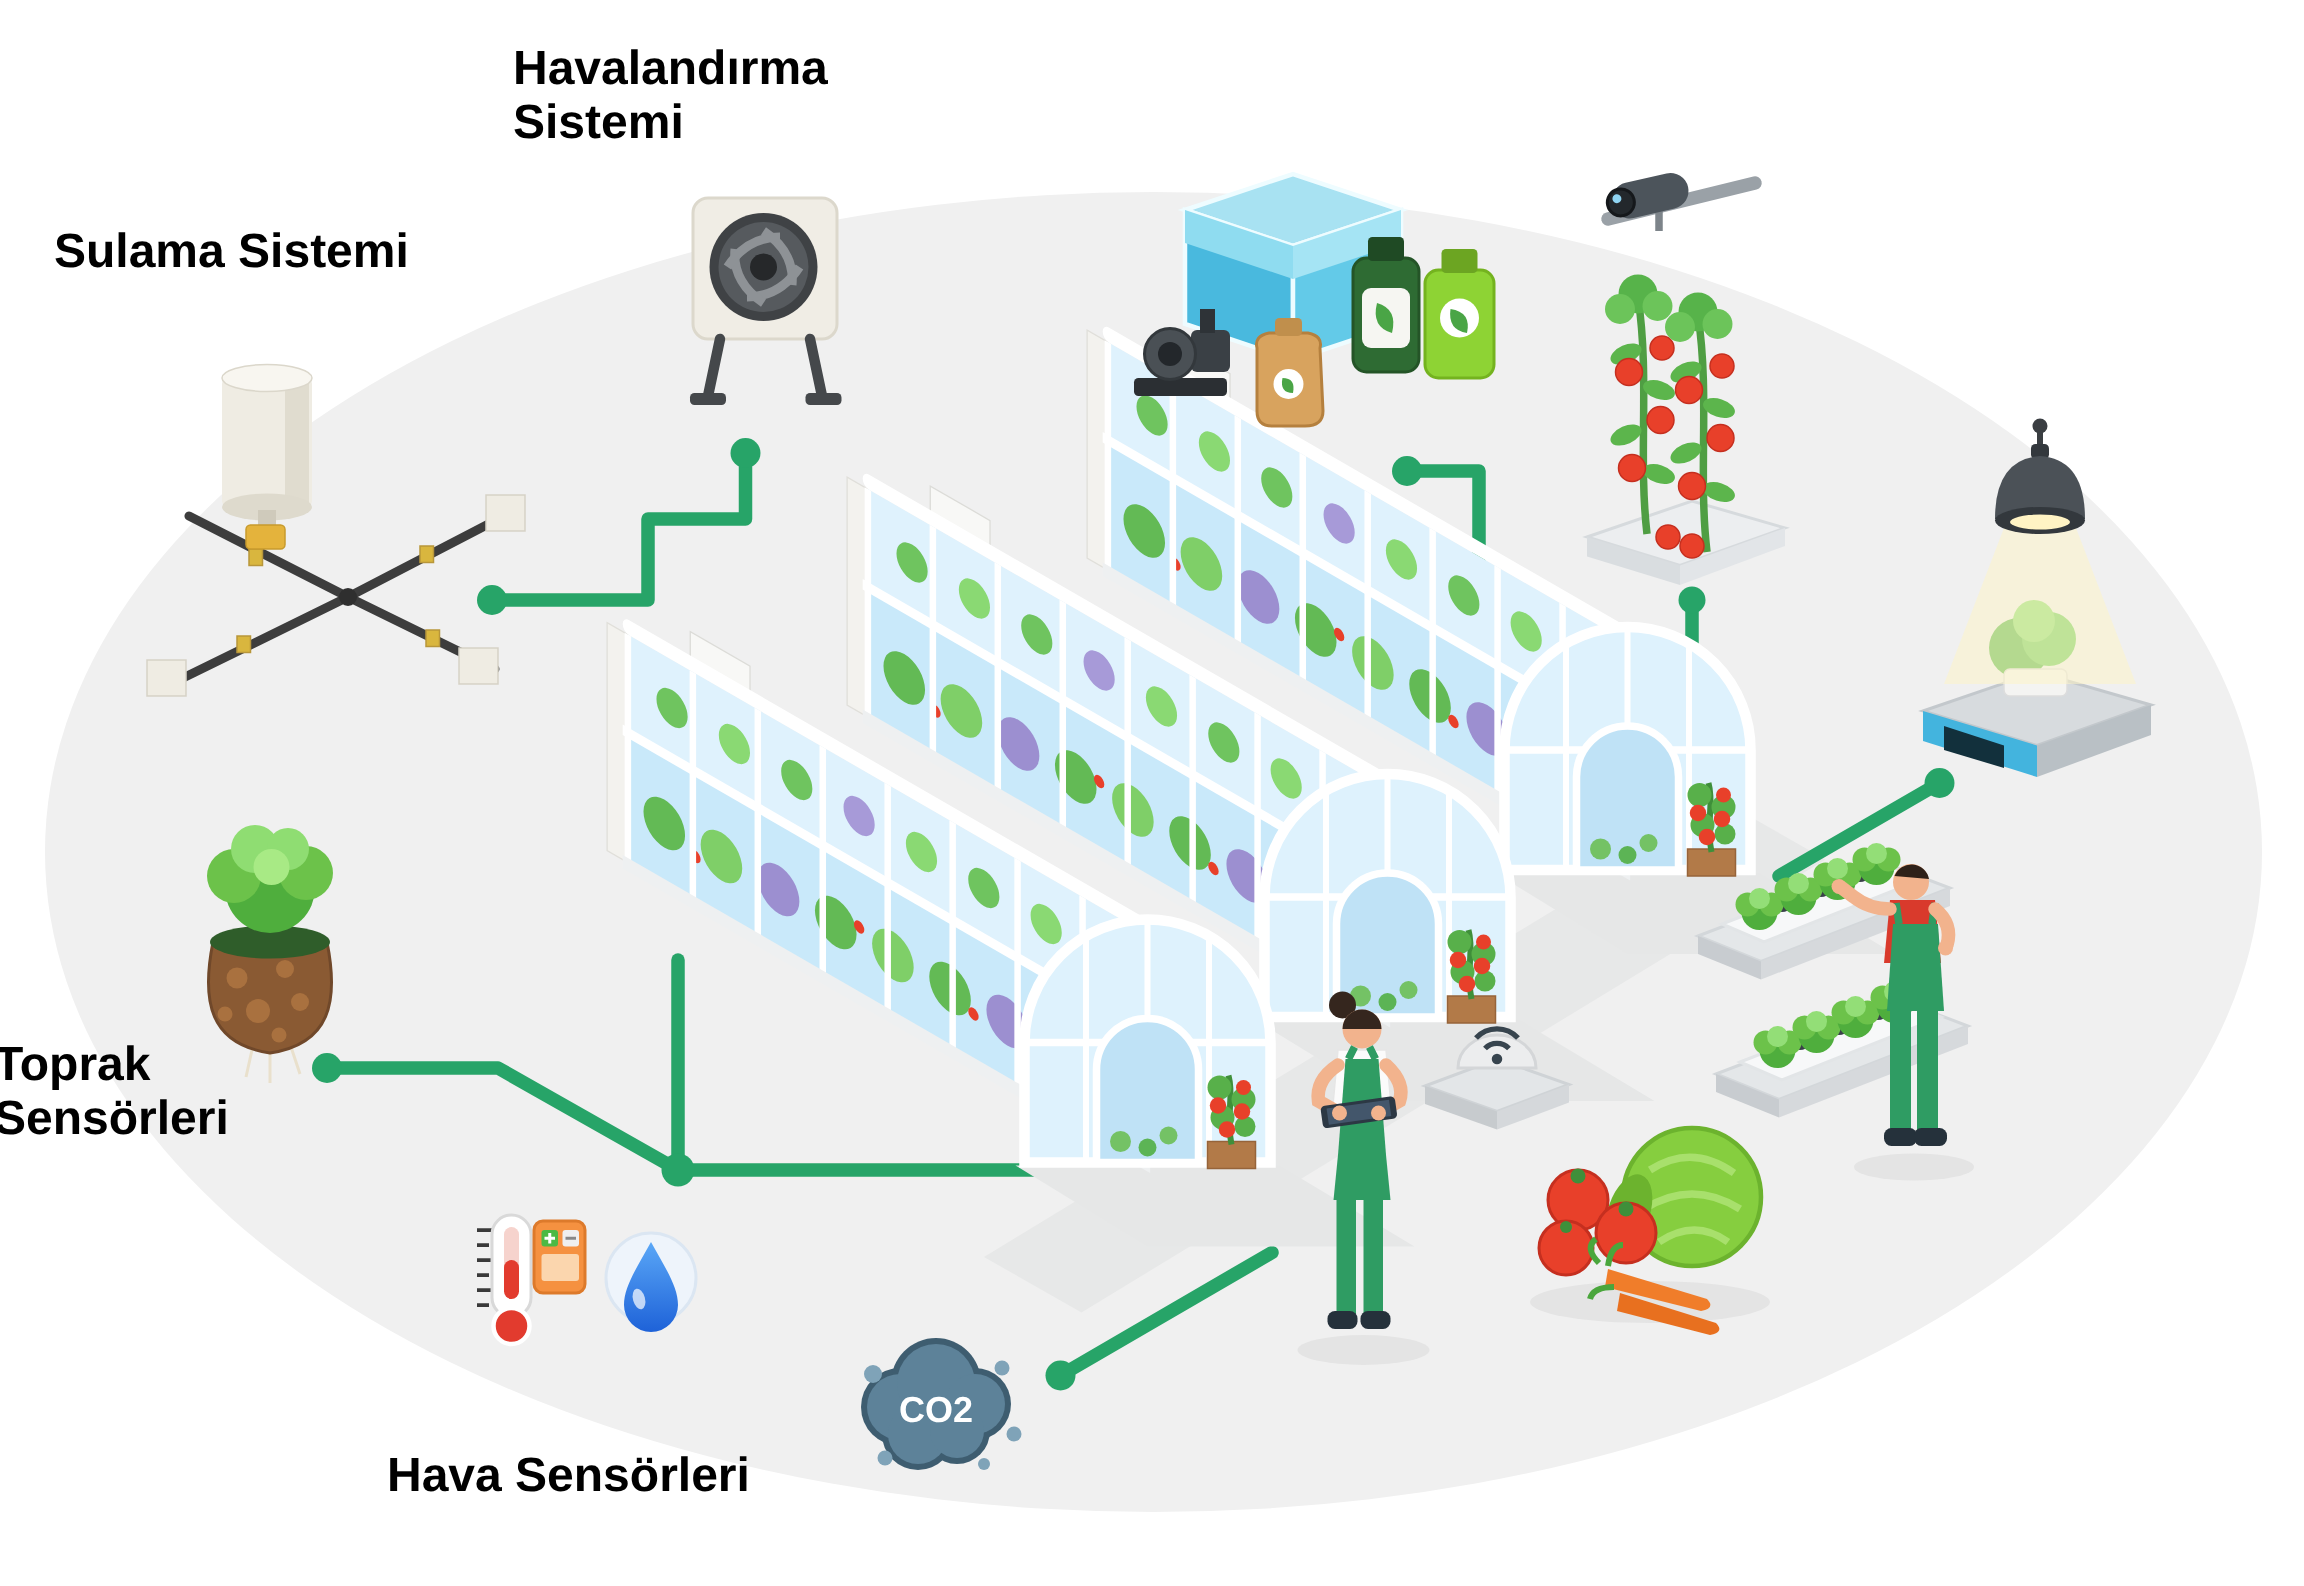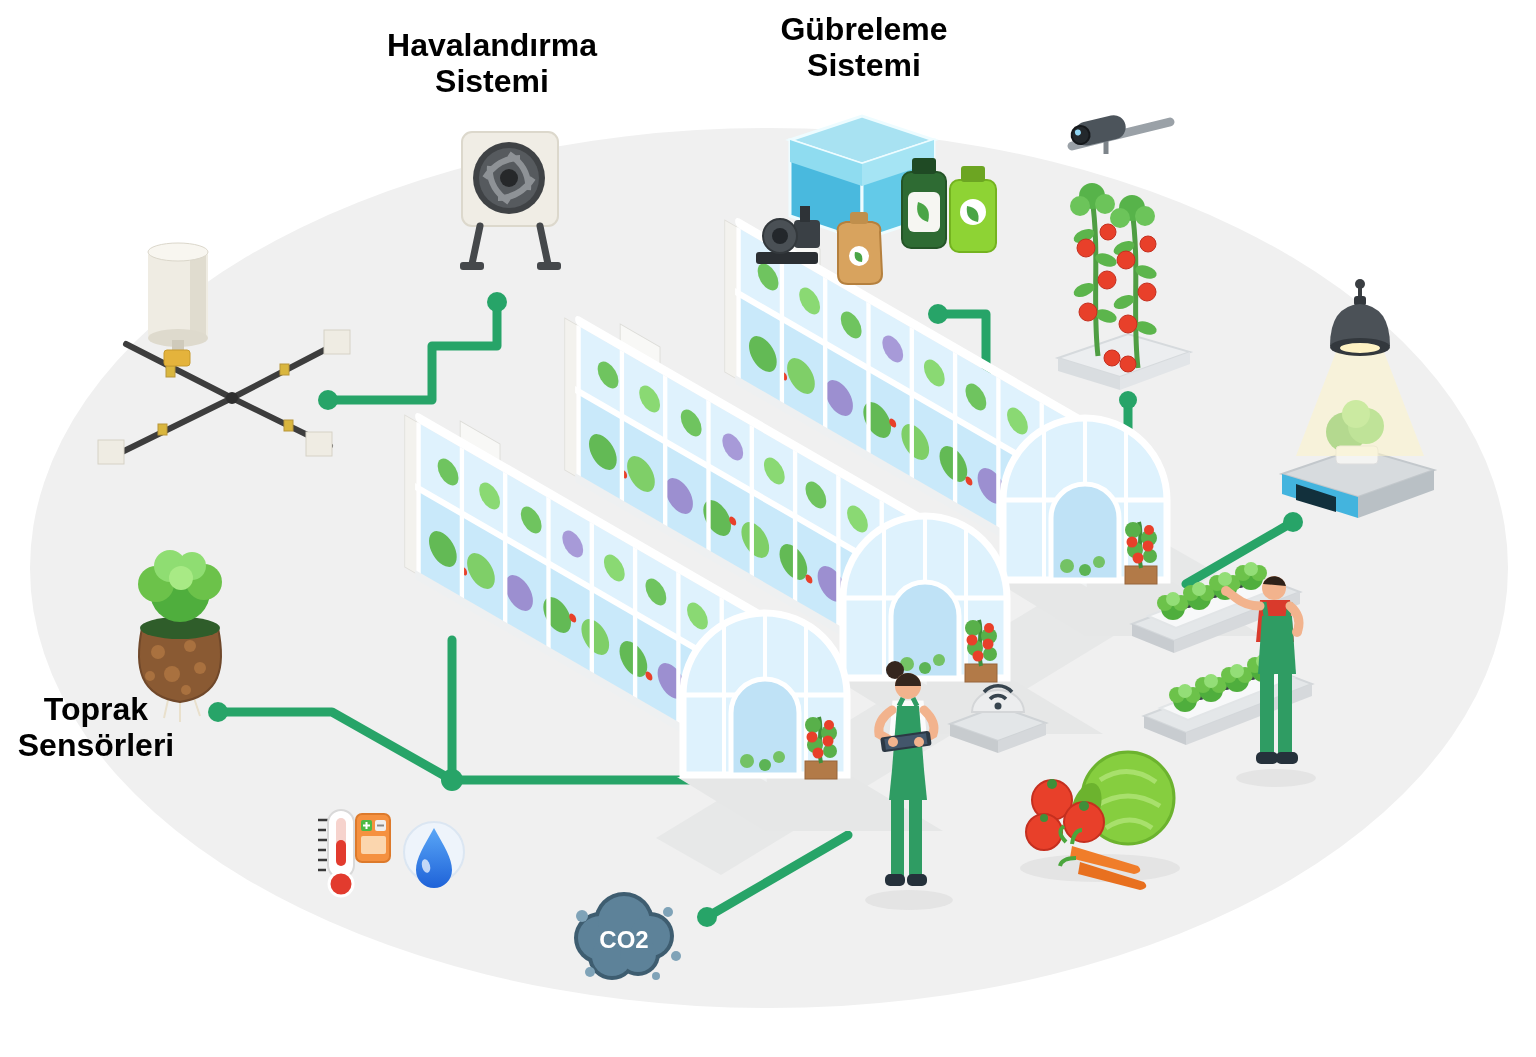--- a/index.html
+++ b/index.html
@@ -1,20 +1,20 @@
 <!DOCTYPE html>
 <html><head>
 <meta charset="utf-8">
 <style>
   html,body{margin:0;padding:0;background:#ffffff;}
   .canvas{position:relative;width:1536px;height:1057px;overflow:hidden;background:#ffffff;
           font-family:"Liberation Sans",sans-serif;}
   .scene-svg{position:absolute;left:0;top:0;display:block;}
   .label{position:absolute;font-weight:bold;font-size:32px;line-height:1.12;color:#000;
-         text-align:center;}
+         }
 </style>
 </head>
 <body>
 
 <div class="canvas">
 
 <svg class="scene-svg" width="1536" height="1057" viewBox="0 0 1536 1057">
   <defs>
     <linearGradient id="dropGrad" x1="0" y1="0" x2="0" y2="1">
       <stop offset="0" stop-color="#5aa7f7"></stop>
@@ -364,17 +364,18 @@
     <path d="M 28 34 Q 40 44 36 58" stroke="#f2b38d" stroke-width="9" fill="none" stroke-linecap="round"></path>
     <circle cx="-36" cy="19" r="5" fill="#f2b38d"></circle>
         <circle cx="35" cy="60" r="5" fill="#f2b38d"></circle>
     <rect x="-2" y="102" width="14" height="80" fill="#2f9c63"></rect>
     <rect x="16" y="102" width="14" height="80" fill="#2f9c63"></rect>
     <rect x="-6" y="180" width="22" height="12" rx="5" fill="#25313b"></rect>
     <rect x="14" y="180" width="22" height="12" rx="5" fill="#25313b"></rect>
   </g>
 </svg>
 
+<div class="label" style="left:36px;top:150px;width:292px;">Sulama Sistemi</div>
 <div class="label" style="left:342px;top:28px;width:300px;">Havalandırma Sistemi</div>
-<div class="label" style="left:724px;top:12px;width:280px;">Gübreleme Sistemi</div>
 <div class="label" style="left:-4px;top:692px;width:200px;">Toprak Sensörleri</div>
+<div class="label" style="left:258px;top:966px;width:320px;">Hava Sensörleri</div>
 
 </div>
 
 </body></html>

